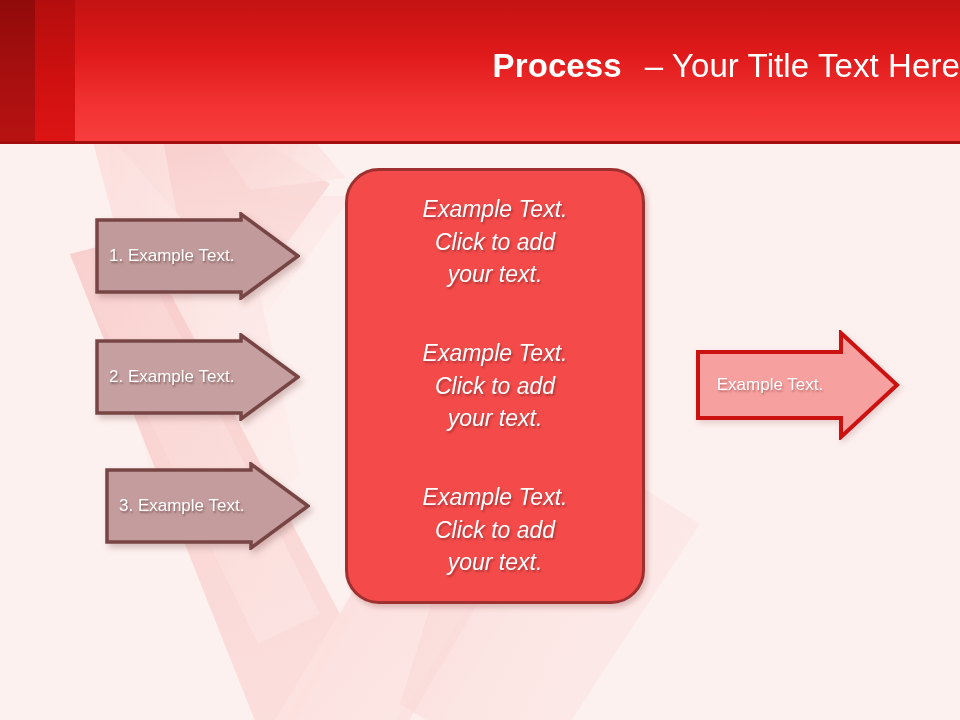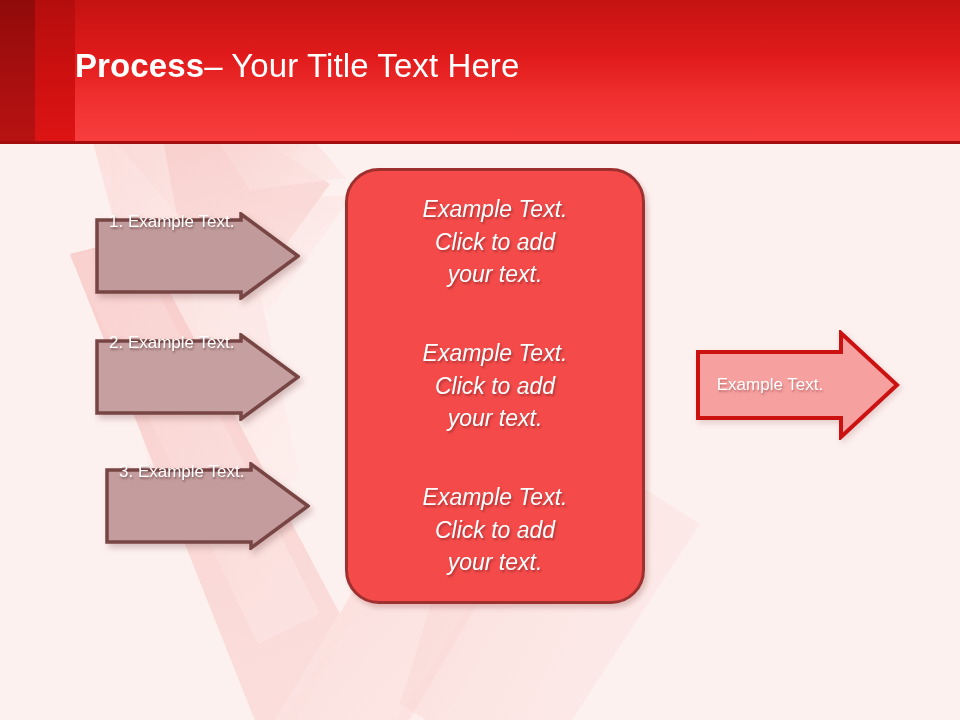--- a/index.html
+++ b/index.html
@@ -47,41 +47,41 @@
     left: 0; top: 141px;
     width: 960px; height: 3px;
     background: #a30d0d;
   }
   .title {
     position: absolute;
     left: 75px; top: 0;
     width: 885px; height: 144px;
     display: flex;
     align-items: center;
-    justify-content: flex-start;
+    justify-content: flex-end;
     color: #ffffff;
     font-size: 33px;
     letter-spacing: 0.1px;
     white-space: nowrap;
     padding-bottom: 12px;
     box-sizing: border-box;
   }
   .title-strong { font-weight: bold; }
-  .title-rest { font-weight: normal; }
+  .title-rest { font-weight: normal; margin-left: 23px; }
 
   
   .decor { position: absolute; left: 0; top: 144px; width: 960px; height: 576px; overflow: hidden; }
 
   
   .arrow-left {
     position: absolute;
     width: 205px;
     height: 88px;
     display: flex;
-    align-items: flex-start;
+    align-items: center;
     filter: drop-shadow(3px 4px 3px rgba(120,70,70,0.30));
   }
   .arrow-left .arrow-svg { position: absolute; left: 0; top: 0; }
   .arrow-left .arrow-label {
     position: relative;
     z-index: 2;
     width: 150px;
     padding-left: 14px;
     color: #ffffff;
     font-size: 17px;

